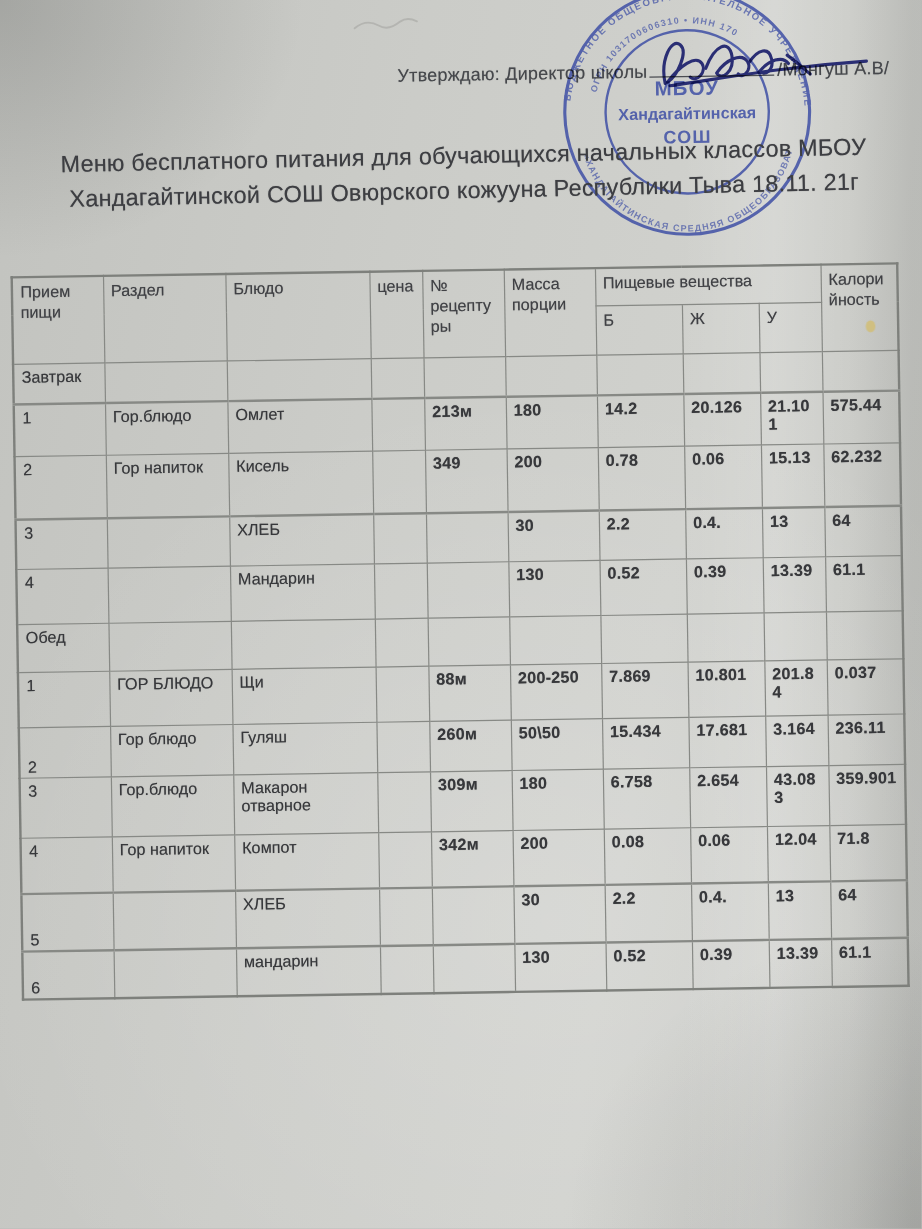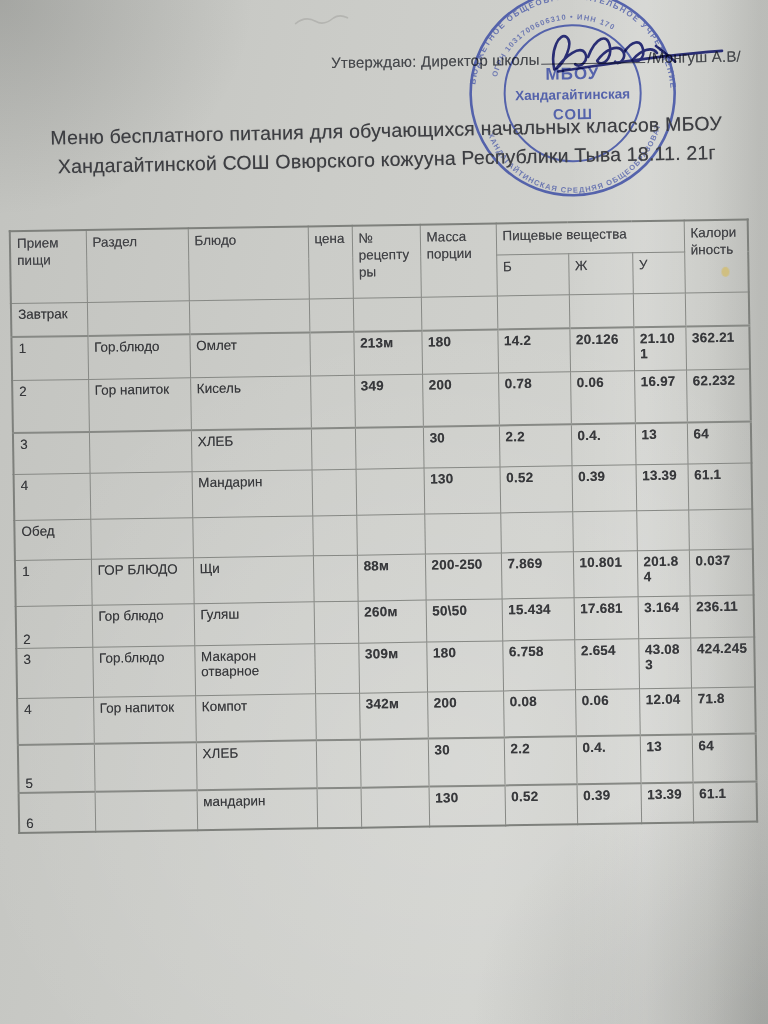--- a/index.html
+++ b/index.html
@@ -190,32 +190,32 @@
           <tr>
             <td>1</td>
             <td>Гор.блюдо</td>
             <td>Омлет</td>
             <td></td>
             <td>213м</td>
             <td>180</td>
             <td>14.2</td>
             <td>20.126</td>
             <td>21.101</td>
-            <td>362.21</td>
+            <td>575.44</td>
           </tr>
           <tr>
             <td>2</td>
             <td>Гор напиток</td>
             <td>Кисель</td>
             <td></td>
             <td>349</td>
             <td>200</td>
             <td>0.78</td>
             <td>0.06</td>
-            <td>16.97</td>
+            <td>15.13</td>
             <td>62.232</td>
           </tr>
           <tr>
             <td>3</td>
             <td></td>
             <td>ХЛЕБ</td>
             <td></td>
             <td></td>
             <td>30</td>
             <td>2.2</td>
@@ -274,21 +274,21 @@
           <tr>
             <td>3</td>
             <td>Гор.блюдо</td>
             <td>Макарон отварное</td>
             <td></td>
             <td>309м</td>
             <td>180</td>
             <td>6.758</td>
             <td>2.654</td>
             <td>43.083</td>
-            <td>424.245</td>
+            <td>359.901</td>
           </tr>
           <tr>
             <td>4</td>
             <td>Гор напиток</td>
             <td>Компот</td>
             <td></td>
             <td>342м</td>
             <td>200</td>
             <td>0.08</td>
             <td>0.06</td>

